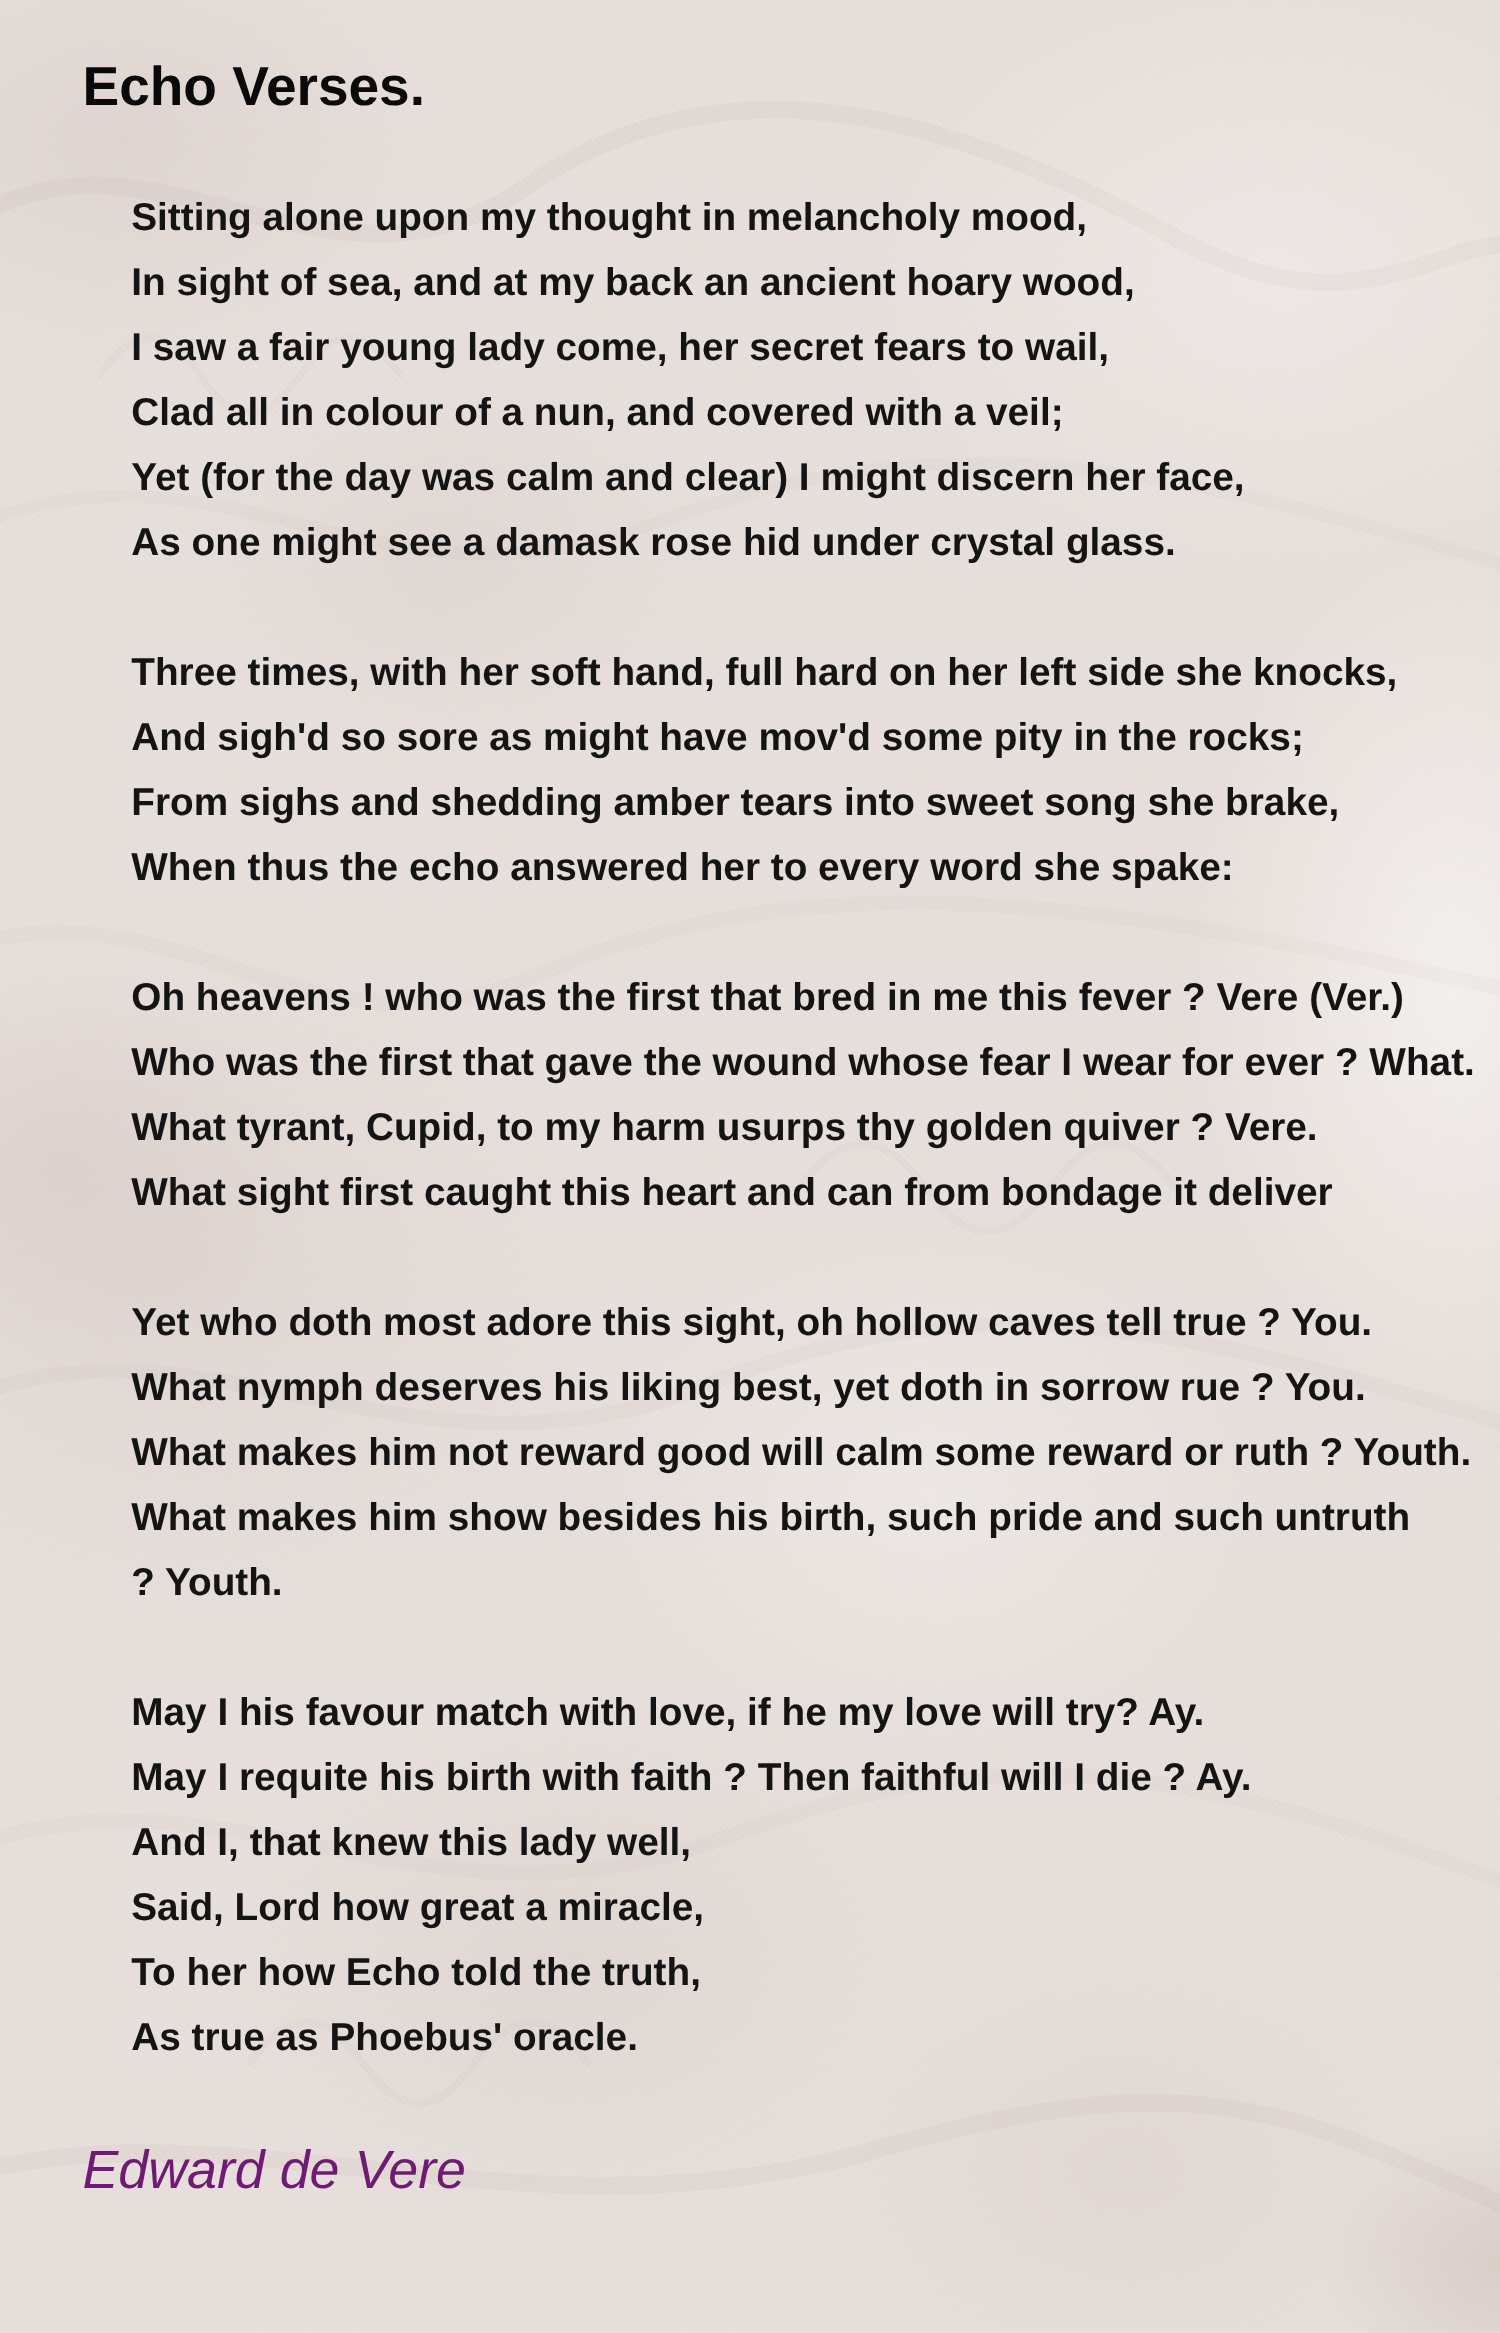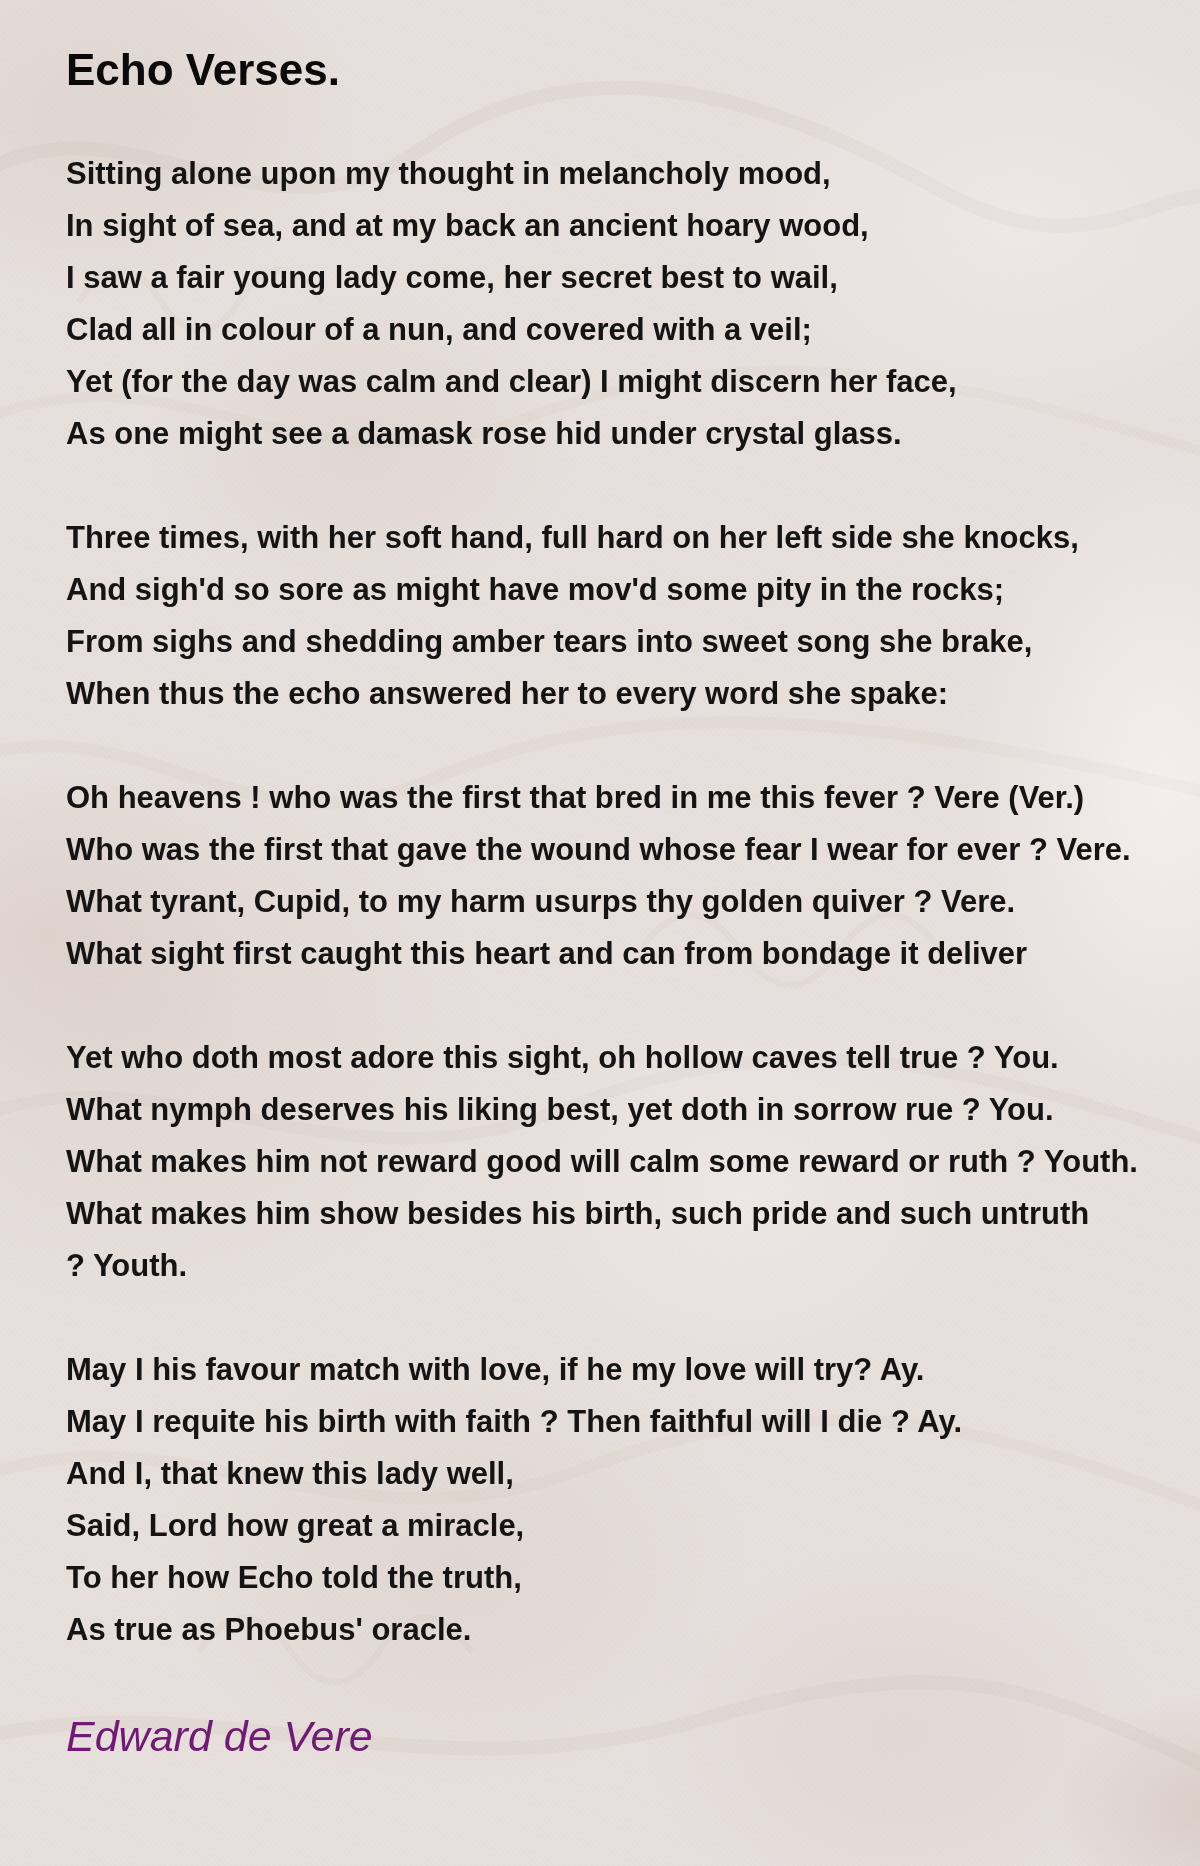--- a/index.html
+++ b/index.html
@@ -45,20 +45,21 @@
     line-height: 44px;
     font-weight: bold;
     color: #0a0a0a;
     letter-spacing: 0px;
   }
   .poem {
     margin-top: 56px;
     font-size: 31px;
     font-weight: bold;
     color: #141414;
+    margin-left: 39px;
   }
   .stanza {
     margin: 0 0 52px 0;
   }
   .stanza p {
     margin: 0;
     line-height: 52px;
     white-space: nowrap;
   }
   .signature {
@@ -88,36 +89,36 @@
   </g>
 </svg>
 
 <div class="page">
   <h1 class="title">Echo Verses.</h1>
 
   <div class="poem">
     <div class="stanza">
       <p>Sitting alone upon my thought in melancholy mood,</p>
       <p>In sight of sea, and at my back an ancient hoary wood,</p>
-      <p>I saw a fair young lady come, her secret best to wail,</p>
+      <p>I saw a fair young lady come, her secret fears to wail,</p>
       <p>Clad all in colour of a nun, and covered with a veil;</p>
       <p>Yet (for the day was calm and clear) I might discern her face,</p>
       <p>As one might see a damask rose hid under crystal glass.</p>
     </div>
 
     <div class="stanza">
       <p>Three times, with her soft hand, full hard on her left side she knocks,</p>
       <p>And sigh'd so sore as might have mov'd some pity in the rocks;</p>
       <p>From sighs and shedding amber tears into sweet song she brake,</p>
       <p>When thus the echo answered her to every word she spake:</p>
     </div>
 
     <div class="stanza">
       <p>Oh heavens ! who was the first that bred in me this fever ? Vere (Ver.)</p>
-      <p>Who was the first that gave the wound whose fear I wear for ever ? Vere.</p>
+      <p>Who was the first that gave the wound whose fear I wear for ever ? What.</p>
       <p>What tyrant, Cupid, to my harm usurps thy golden quiver ? Vere.</p>
       <p>What sight first caught this heart and can from bondage it deliver</p>
     </div>
 
     <div class="stanza">
       <p>Yet who doth most adore this sight, oh hollow caves tell true ? You.</p>
       <p>What nymph deserves his liking best, yet doth in sorrow rue ? You.</p>
       <p>What makes him not reward good will calm some reward or ruth ? Youth.</p>
       <p>What makes him show besides his birth, such pride and such untruth</p>
       <p>? Youth.</p>

